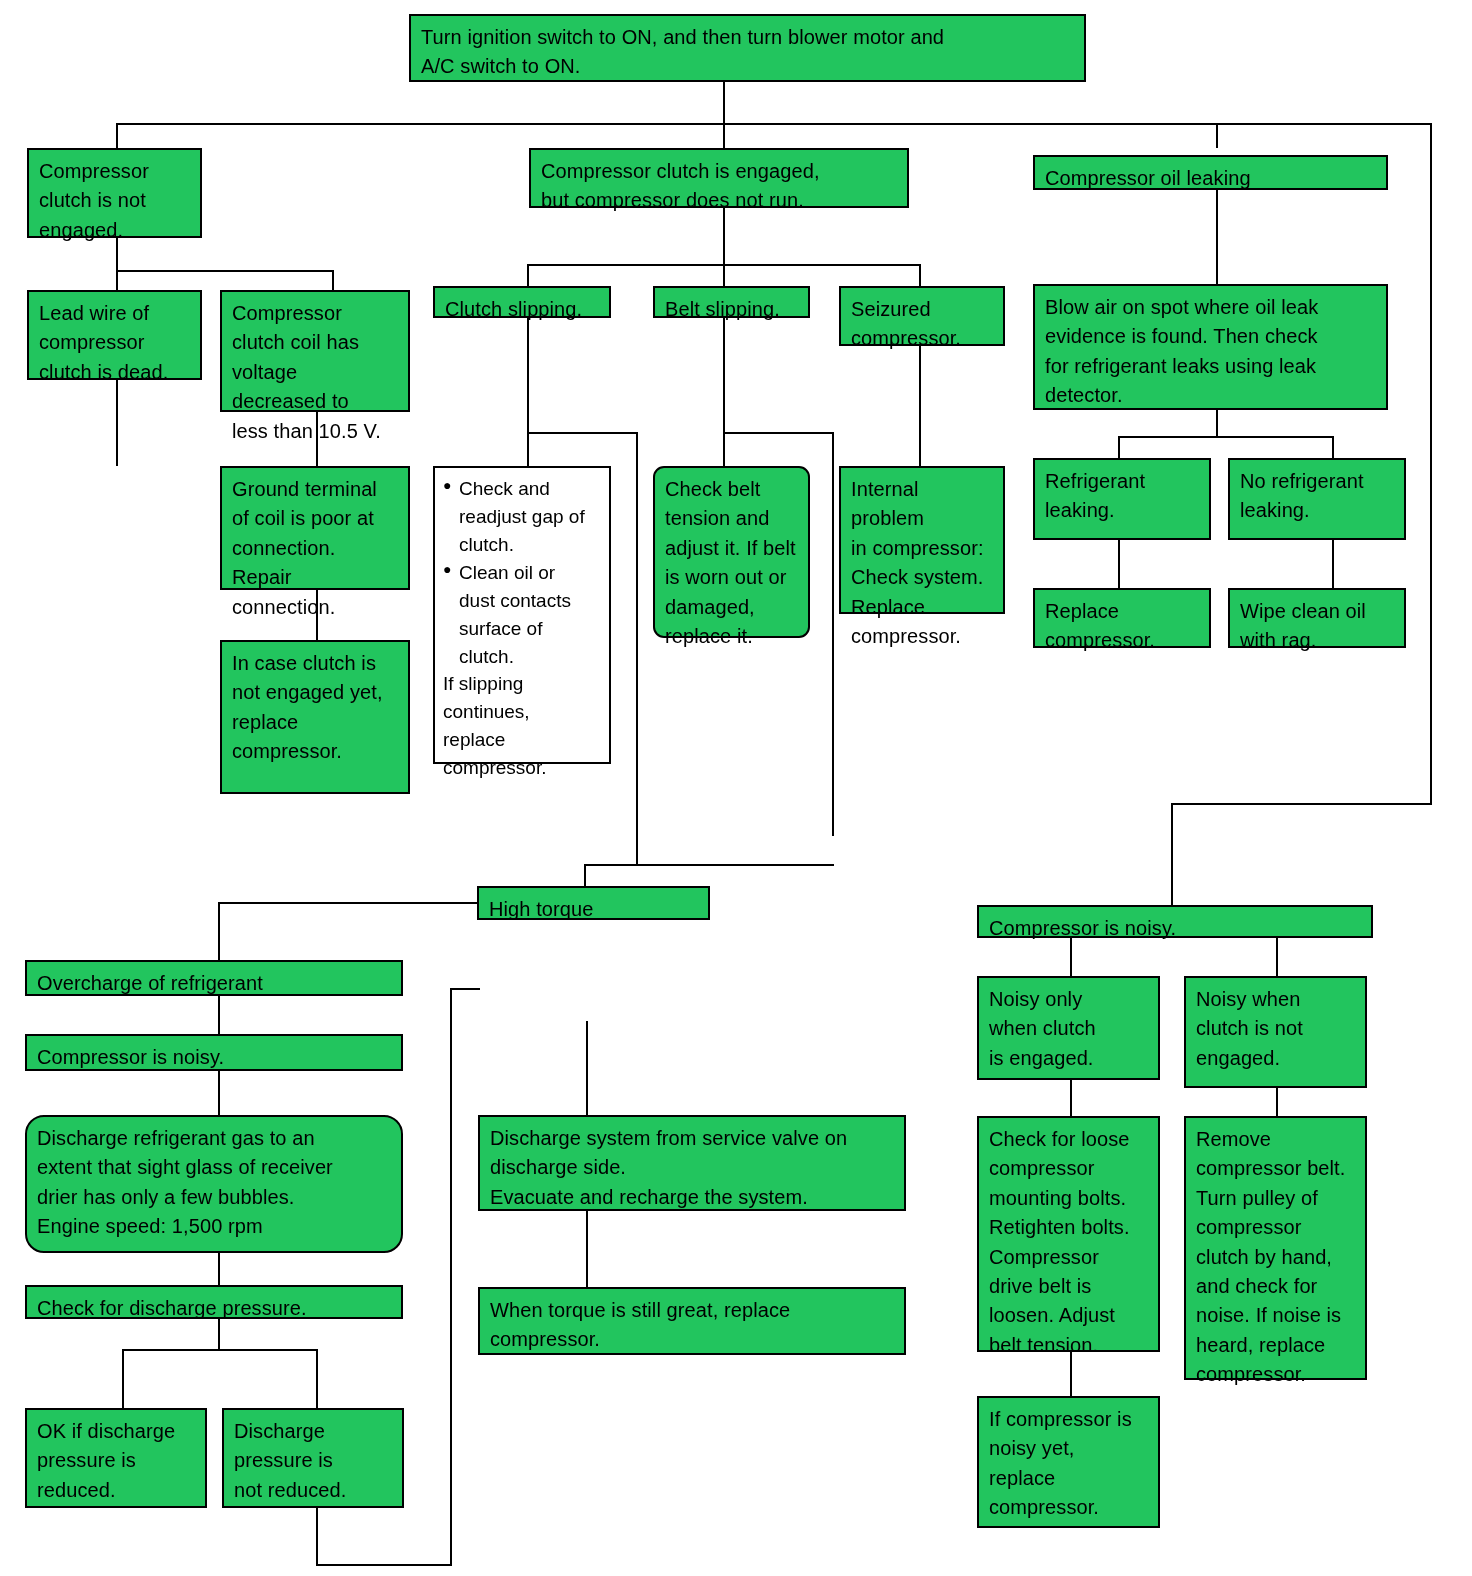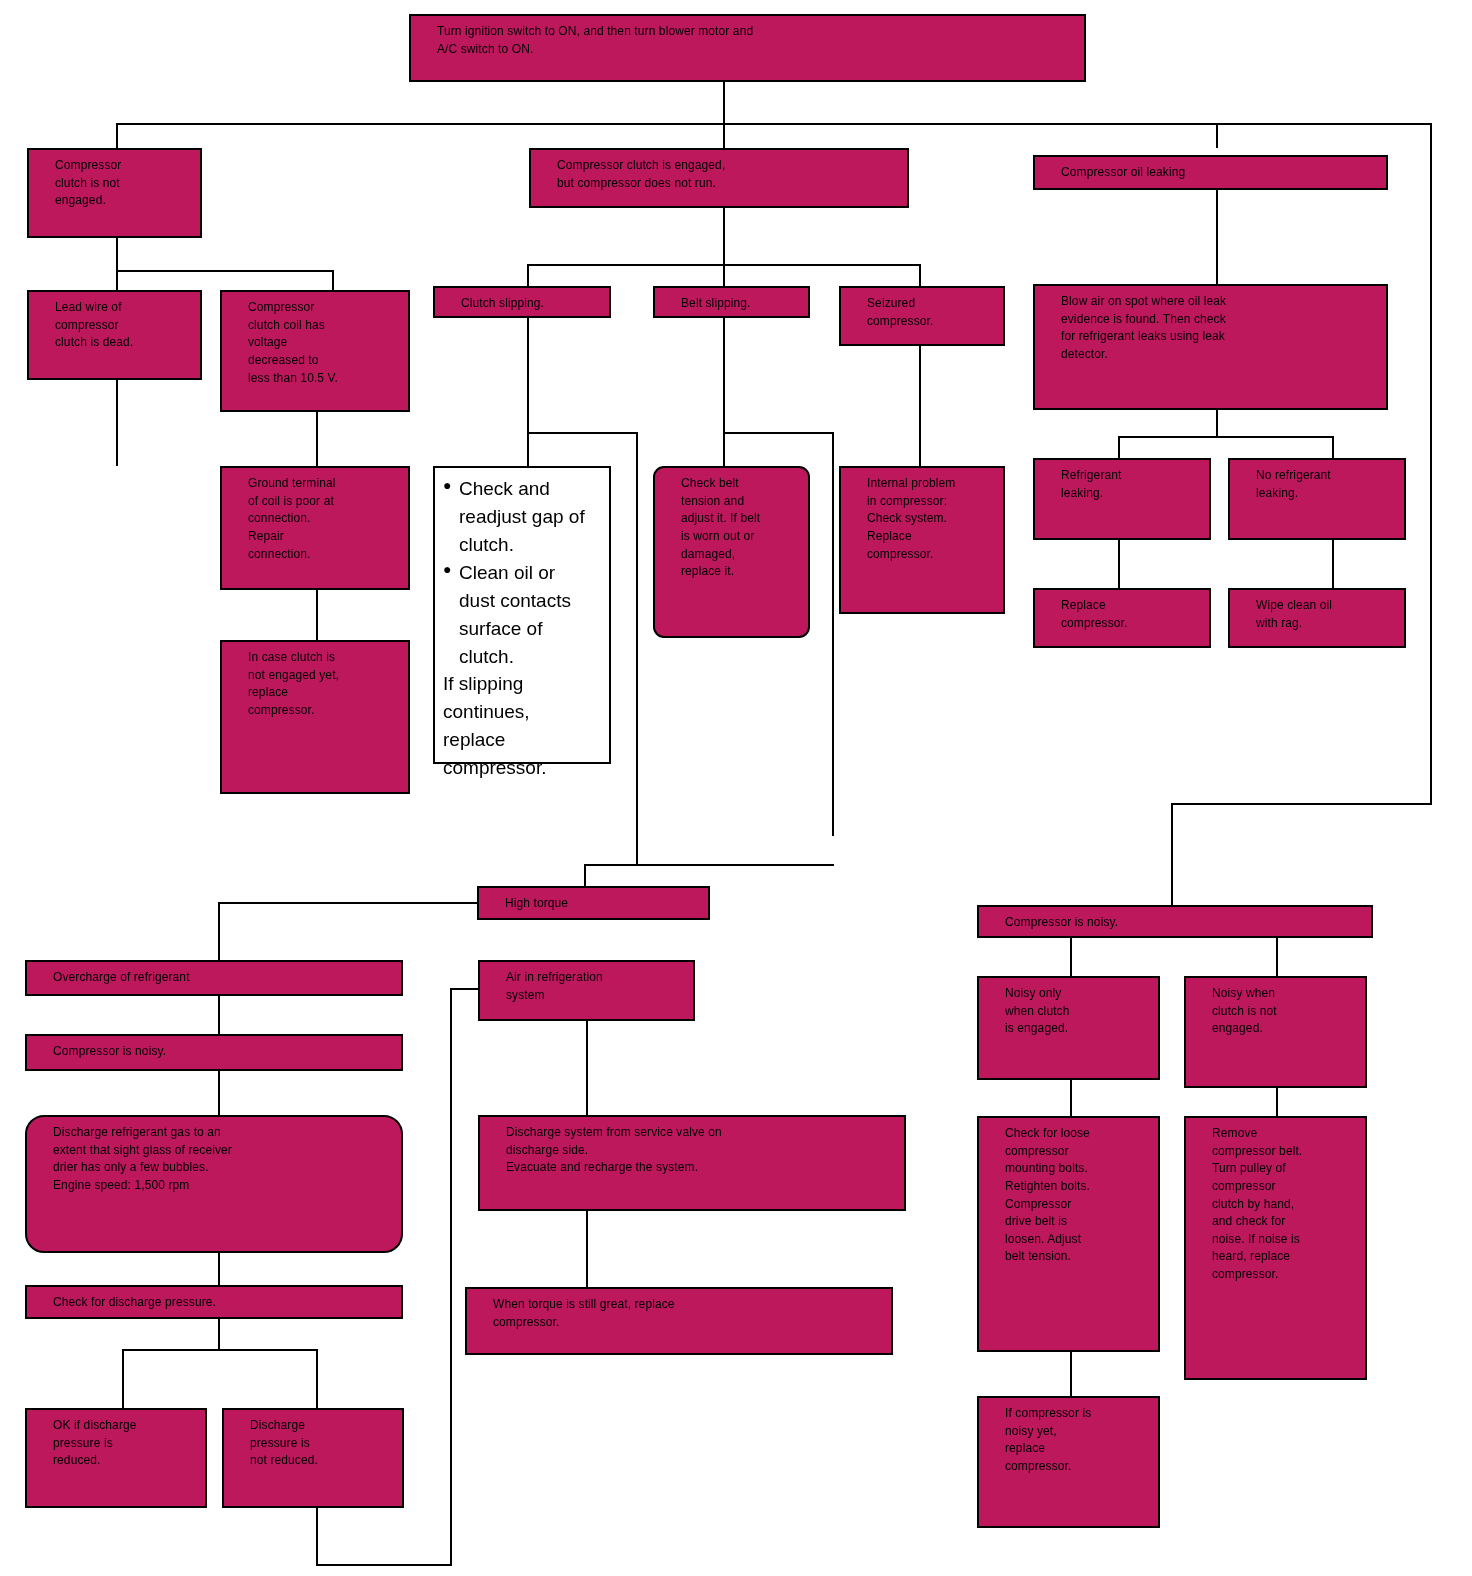--- a/index.html
+++ b/index.html
@@ -13,25 +13,25 @@
     width: 1472px;
     height: 1576px;
     background: #ffffff;
     font-family: "Liberation Sans", "DejaVu Sans", sans-serif;
     overflow: hidden;
   }
   .node {
     position: absolute;
     box-sizing: border-box;
     border: 2px solid #000000;
-    background: #be185d;
+    background: #22c55e;
     color: #000000;
-    font-size: 12px;
+    font-size: 20px;
     line-height: 1.47;
-    padding: 7px 9px 7px 26px;
+    padding: 7px 9px 7px 10px;
     z-index: 5;
     white-space: pre-line;
     letter-spacing: 0.1px;
   }
   .bullets {
     position: absolute;
     box-sizing: border-box;
     border: 2px solid #000000;
     background: #ffffff;
     color: #000000;
@@ -246,28 +246,26 @@
   <div class="node" style="left:25px; top:1285px; width:378px; height:34px;">Check for discharge pressure.</div>
 
   <div class="node" style="left:25px; top:1408px; width:182px; height:100px;">OK if discharge
 pressure is
 reduced.</div>
 
   <div class="node" style="left:222px; top:1408px; width:182px; height:100px;">Discharge
 pressure is
 not reduced.</div>
 
-  <div class="node" style="left:478px; top:960px; width:217px; height:61px;">Air in refrigeration
-system</div>
 
   <div class="node" style="left:478px; top:1115px; width:428px; height:96px;">Discharge system from service valve on
 discharge side.
 Evacuate and recharge the system.</div>
 
-  <div class="node" style="left:465px; top:1287px; width:428px; height:68px;">When torque is still great, replace
+  <div class="node" style="left:478px; top:1287px; width:428px; height:68px;">When torque is still great, replace
 compressor.</div>
 
   <div class="node" style="left:977px; top:905px; width:396px; height:33px;">Compressor is noisy.</div>
 
   <div class="node" style="left:977px; top:976px; width:183px; height:104px;">Noisy only
 when clutch
 is engaged.</div>
 
   <div class="node" style="left:1184px; top:976px; width:183px; height:112px;">Noisy when
 clutch is not

